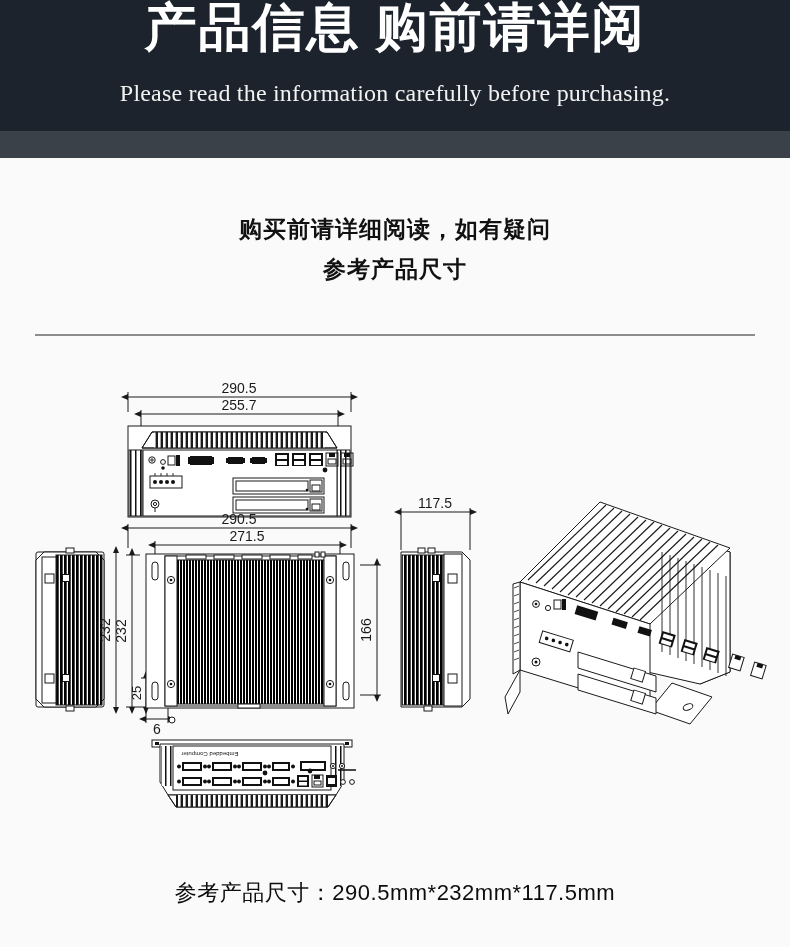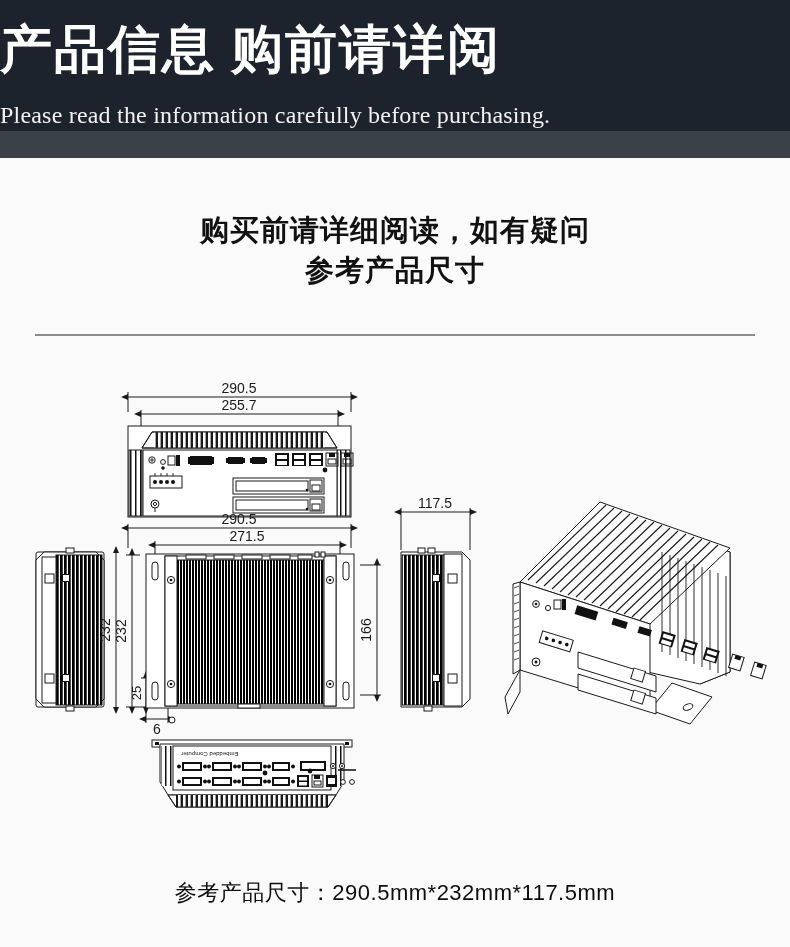--- a/index.html
+++ b/index.html
@@ -10,22 +10,21 @@
     overflow:hidden;
     position:relative;
   }
   
   .header{
     width:790px;height:158px;
     background:#1c232c;
     position:relative;
     box-sizing:border-box;
     display:flex;flex-direction:column;
-    align-items:flex-start;justify-content:flex-start;
-    padding-top:22px;
+    align-items:center;justify-content:flex-start;
   }
   .header .band{
     position:absolute;left:0;bottom:0;width:790px;height:27px;
     background:#3b4148;
   }
   .title-cn{
     font-family:"Liberation Serif","DejaVu Serif",serif;
     color:#ffffff;
     font-size:52px;
     font-weight:700;
@@ -46,21 +45,21 @@
   }
   
   .notice{
     width:790px;
     text-align:center;
     padding-top:52px;
   }
   .notice-line{
     font-family:"Liberation Serif","DejaVu Serif",serif;
     color:#111111;
-    font-size:29px;
+    font-size:23px;
     font-weight:700;
     letter-spacing:1px;
     line-height:40px;
   }
   .divider{
     position:absolute;
     left:35px;top:334px;
     width:720px;height:2px;
     background:#8c8c8c;
   }

